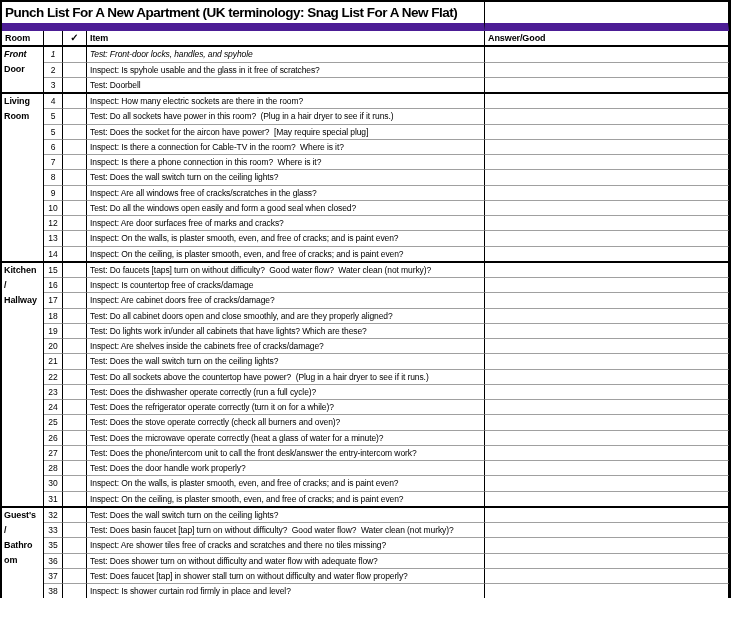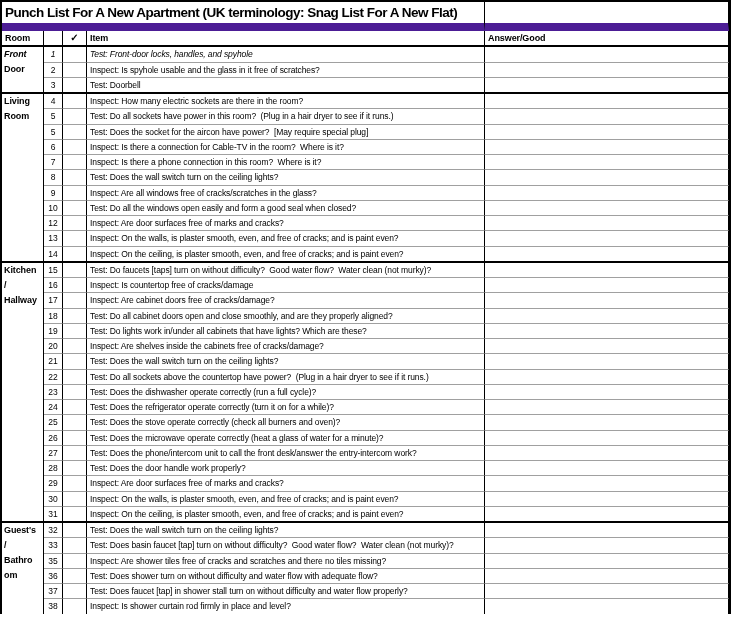--- a/index.html
+++ b/index.html
@@ -315,27 +315,20 @@
   </tr>
 
   <tr class="item-row">
     <td class="room-cell"></td>
     <td class="num-cell">28</td>
     <td class="check-cell"></td>
     <td class="item-cell">Test: Does the door handle work properly?</td>
     <td class="notes-cell"></td>
   </tr>
 
-  <tr class="item-row">
-    <td class="room-cell"></td>
-    <td class="num-cell">29</td>
-    <td class="check-cell"></td>
-    <td class="item-cell">Inspect: Are door surfaces free of marks and cracks?</td>
-    <td class="notes-cell"></td>
-  </tr>
 
   <tr class="item-row">
     <td class="room-cell"></td>
     <td class="num-cell">30</td>
     <td class="check-cell"></td>
     <td class="item-cell">Inspect: On the walls, is plaster smooth, even, and free of cracks; and is paint even?</td>
     <td class="notes-cell"></td>
   </tr>
 
   <tr class="item-row">

